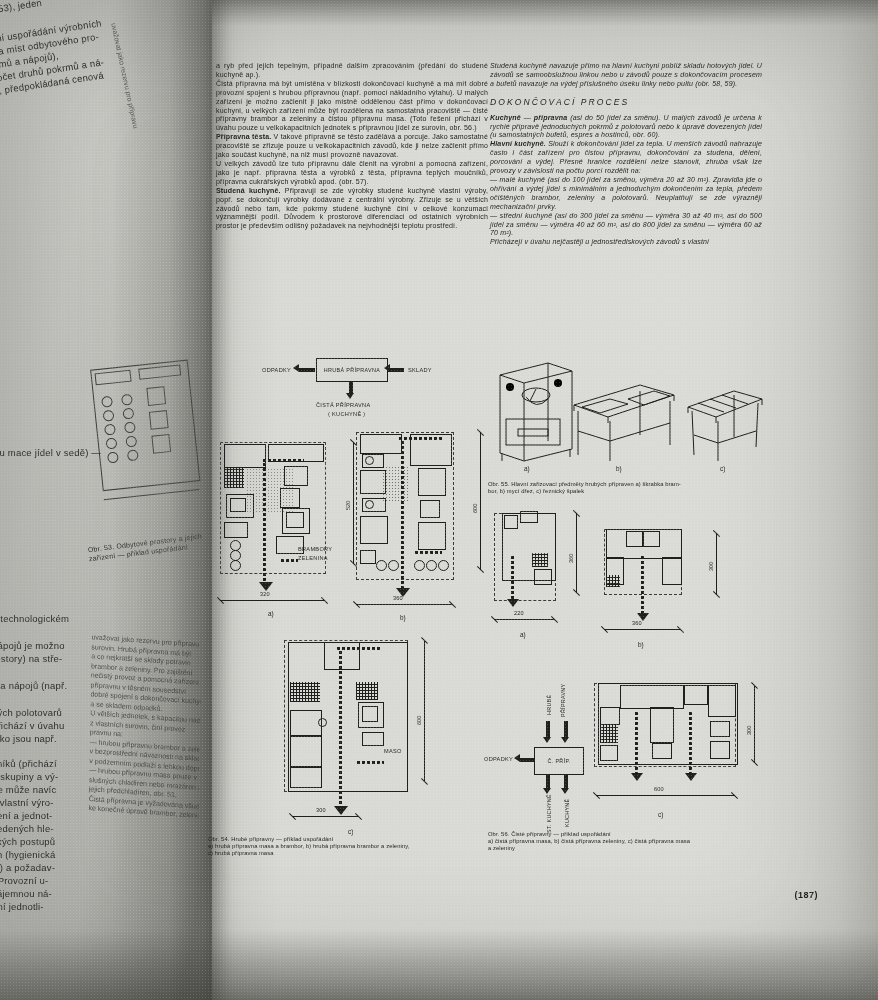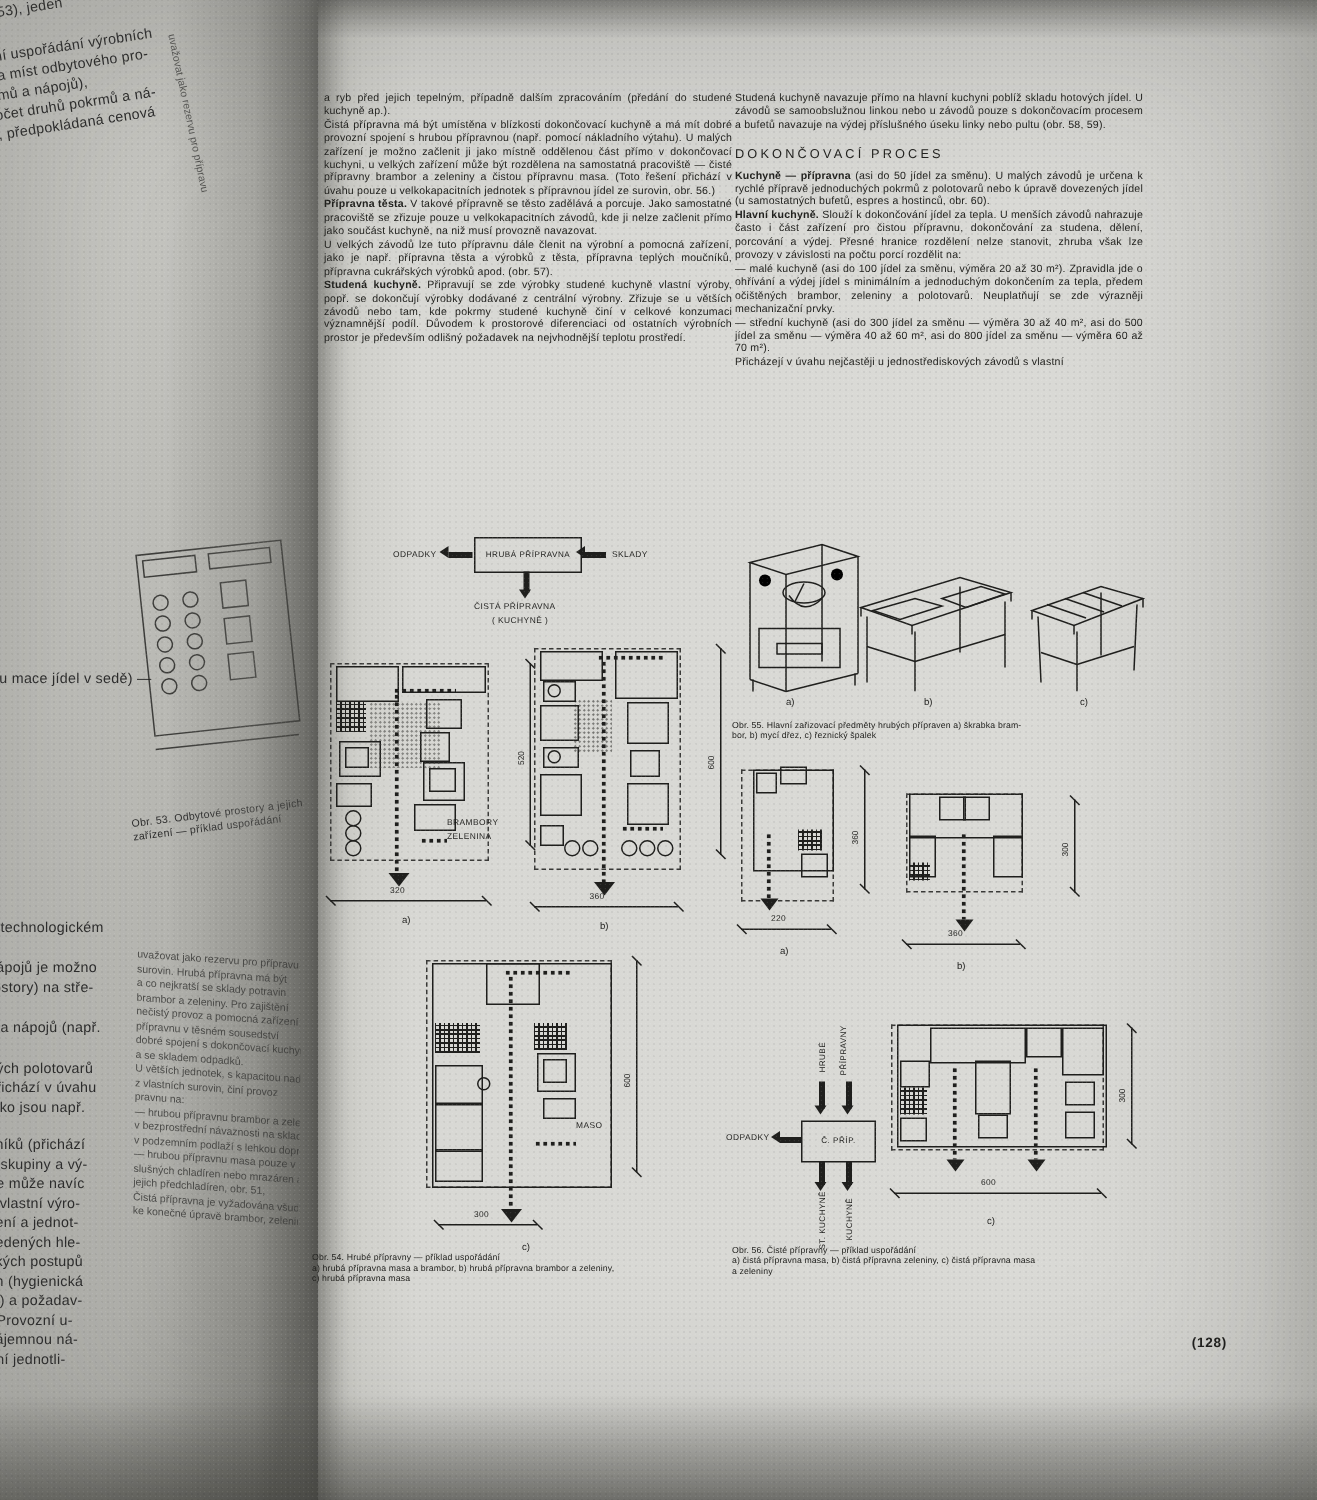--- a/index.html
+++ b/index.html
@@ -29,21 +29,21 @@
 
   
   #lp-plan{position:absolute;left:96px;top:352px;width:108px;height:180px;transform:rotate(-6deg);opacity:.8;}
 
   
   #rightpage{position:absolute;left:212px;top:0;width:666px;height:1000px;
      background:linear-gradient(90deg,#bcbcb7 0%,#cfcfca 3%,#d8d8d4 10%,#dadad6 70%,#d4d4d0 94%,#c8c8c3 100%);
      box-shadow:inset 14px 0 22px -10px rgba(60,60,56,.55);}
   .col{position:absolute;width:272px;color:#22221f;font-size:7.05px;line-height:8.9px;text-align:justify;letter-spacing:.15px;}
   #colL{left:4px;top:62px;}
-  #colR{left:278px;top:62px;}
+  #colR{left:278px;top:62px;font-style:italic;}
   .col p{margin:0 0 0 0;}
   .col b{font-weight:bold;}
   h2.sect{font-size:8.5px;font-weight:normal;letter-spacing:2.1px;margin:9px 0 7px 0;}
 
   
   .figcap{position:absolute;font-size:5.8px;line-height:7.2px;color:#22221f;letter-spacing:.1px;}
   .lbl{position:absolute;font-size:5.6px;color:#1e1e1c;letter-spacing:.3px;white-space:nowrap;}
   .lblv{position:absolute;font-size:5.4px;color:#1e1e1c;letter-spacing:.3px;white-space:nowrap;transform:rotate(-90deg);transform-origin:left top;}
   .dim{position:absolute;font-size:5.6px;color:#1e1e1c;letter-spacing:.2px;}
   .dimv{position:absolute;font-size:5.6px;color:#1e1e1c;transform:rotate(-90deg);transform-origin:left top;}
@@ -480,20 +480,20 @@
       <div class="tick" style="left:262px;top:257px;"></div>
       <div class="dimv" style="left:258px;top:230px;">300</div>
 
       <div class="figcap" style="left:0;top:326px;width:298px;">
         <div>Obr. 56. Čisté přípravny — příklad uspořádání</div>
         <div>a) čistá přípravna masa, b) čistá přípravna zeleniny, c) čistá přípravna masa</div>
         <div>a zeleniny</div>
       </div>
     </div>
 
-    <div id="pageno">(128)</div>
+    <div id="pageno">(187)</div>
   </div>
 
   <div id="topshadow"></div>
   <div id="botshadow"></div>
   <div id="grain"></div>
   <div id="vign"></div>
 </div>
 
 </body></html>

